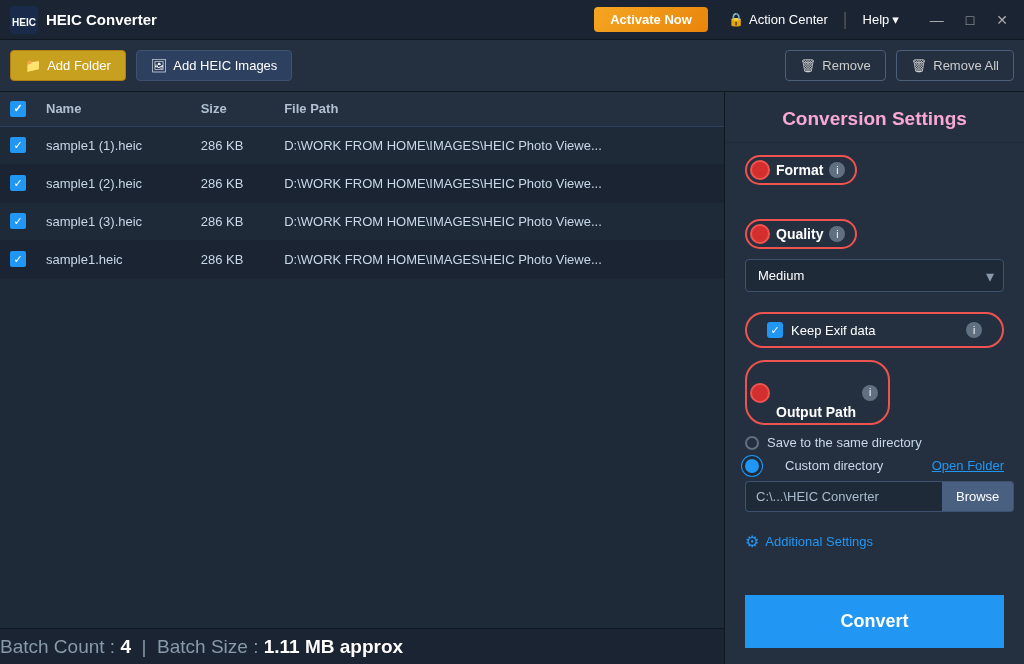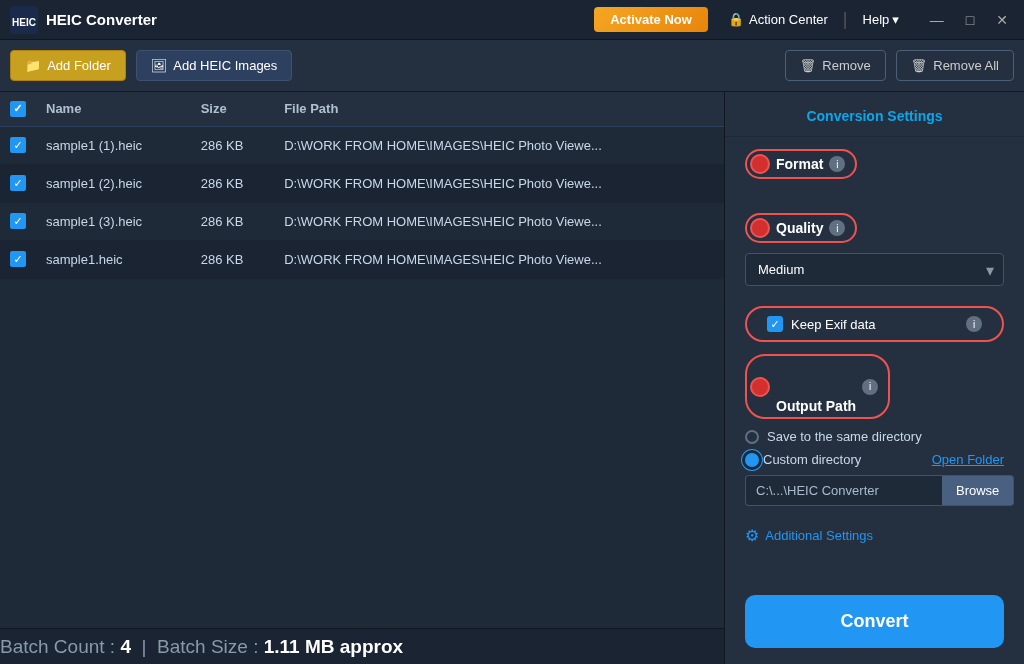--- a/index.html
+++ b/index.html
@@ -221,23 +221,23 @@
     .settings-panel {
       width: 300px;
       background: #243040;
       border-left: 1px solid #0f1820;
       display: flex;
       flex-direction: column;
       padding: 0;
       overflow-y: auto;
     }
     .settings-title {
-      font-size: 14px;
+      font-size: 19px;
       font-weight: 700;
-      color: #0ea5e9;
+      color: #f9a8d4;
       text-align: center;
       padding: 16px 20px 12px;
       border-bottom: 1px solid #1e2a38;
     }
     .settings-section {
       padding: 12px 20px;
     }
     .settings-label-circle {
       display: inline-flex;
       align-items: center;
@@ -396,21 +396,21 @@
     }
 
     .convert-btn-area {
       padding: 16px 20px;
       margin-top: auto;
     }
     .convert-btn {
       width: 100%;
       background: #2196F3;
       border: none;
-      border-radius: 10px;
+      border-radius: 0;
       color: #fff;
       font-size: 18px;
       font-weight: 700;
       padding: 16px;
       cursor: pointer;
     }
   </style>
 </head>
 <body>
 
@@ -560,21 +560,21 @@
         <span style="font-size:14px;font-weight:700;color:#fff;margin-top:39px;">Output Path</span>
         <div class="info-icon">i</div>
       </div>
 
       <div class="radio-row">
         <div class="radio-circle"></div>
         <span class="radio-label">Save to the same directory</span>
       </div>
 
       <div class="custom-dir-row">
-        <div style="display:flex; align-items:center; gap:4px;">
+        <div style="display:flex; align-items:center; gap:26px;">
           <div class="radio-circle selected"></div>
           <span class="radio-label">Custom directory</span>
         </div>
         <span class="open-folder-link">Open Folder</span>
       </div>
 
       <div class="path-input-row">
         <input class="path-input" type="text" value="C:\...\HEIC Converter" style="">
         <button class="browse-btn">Browse</button>
       </div>

